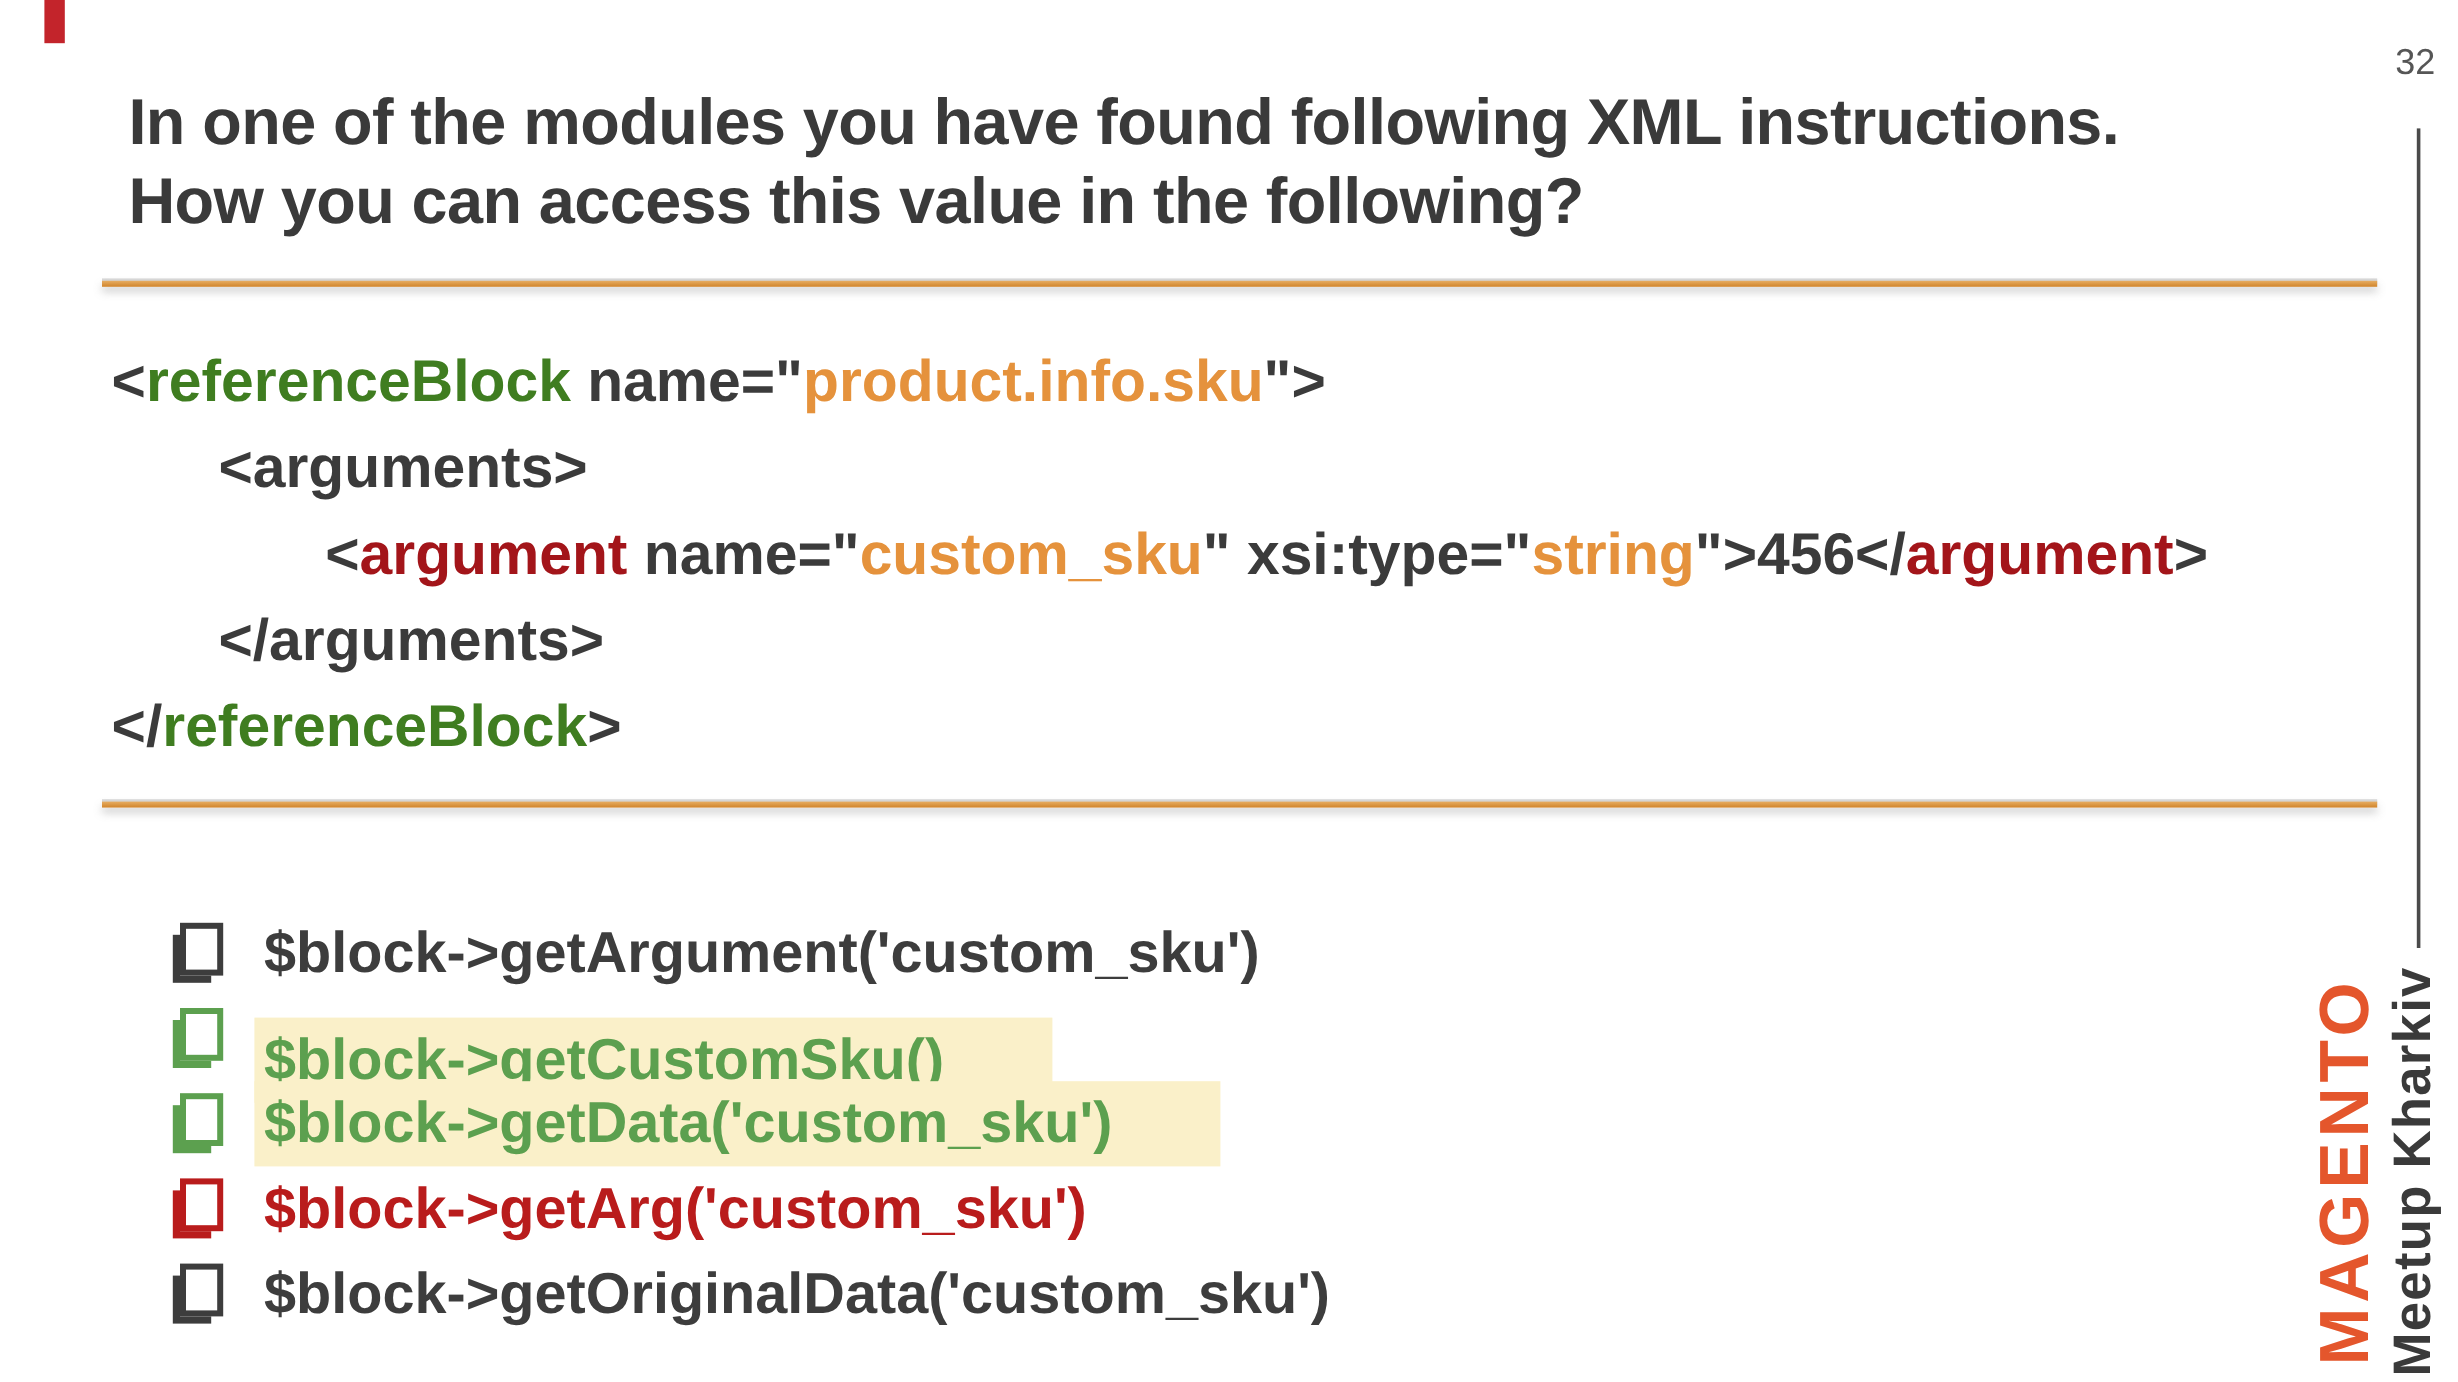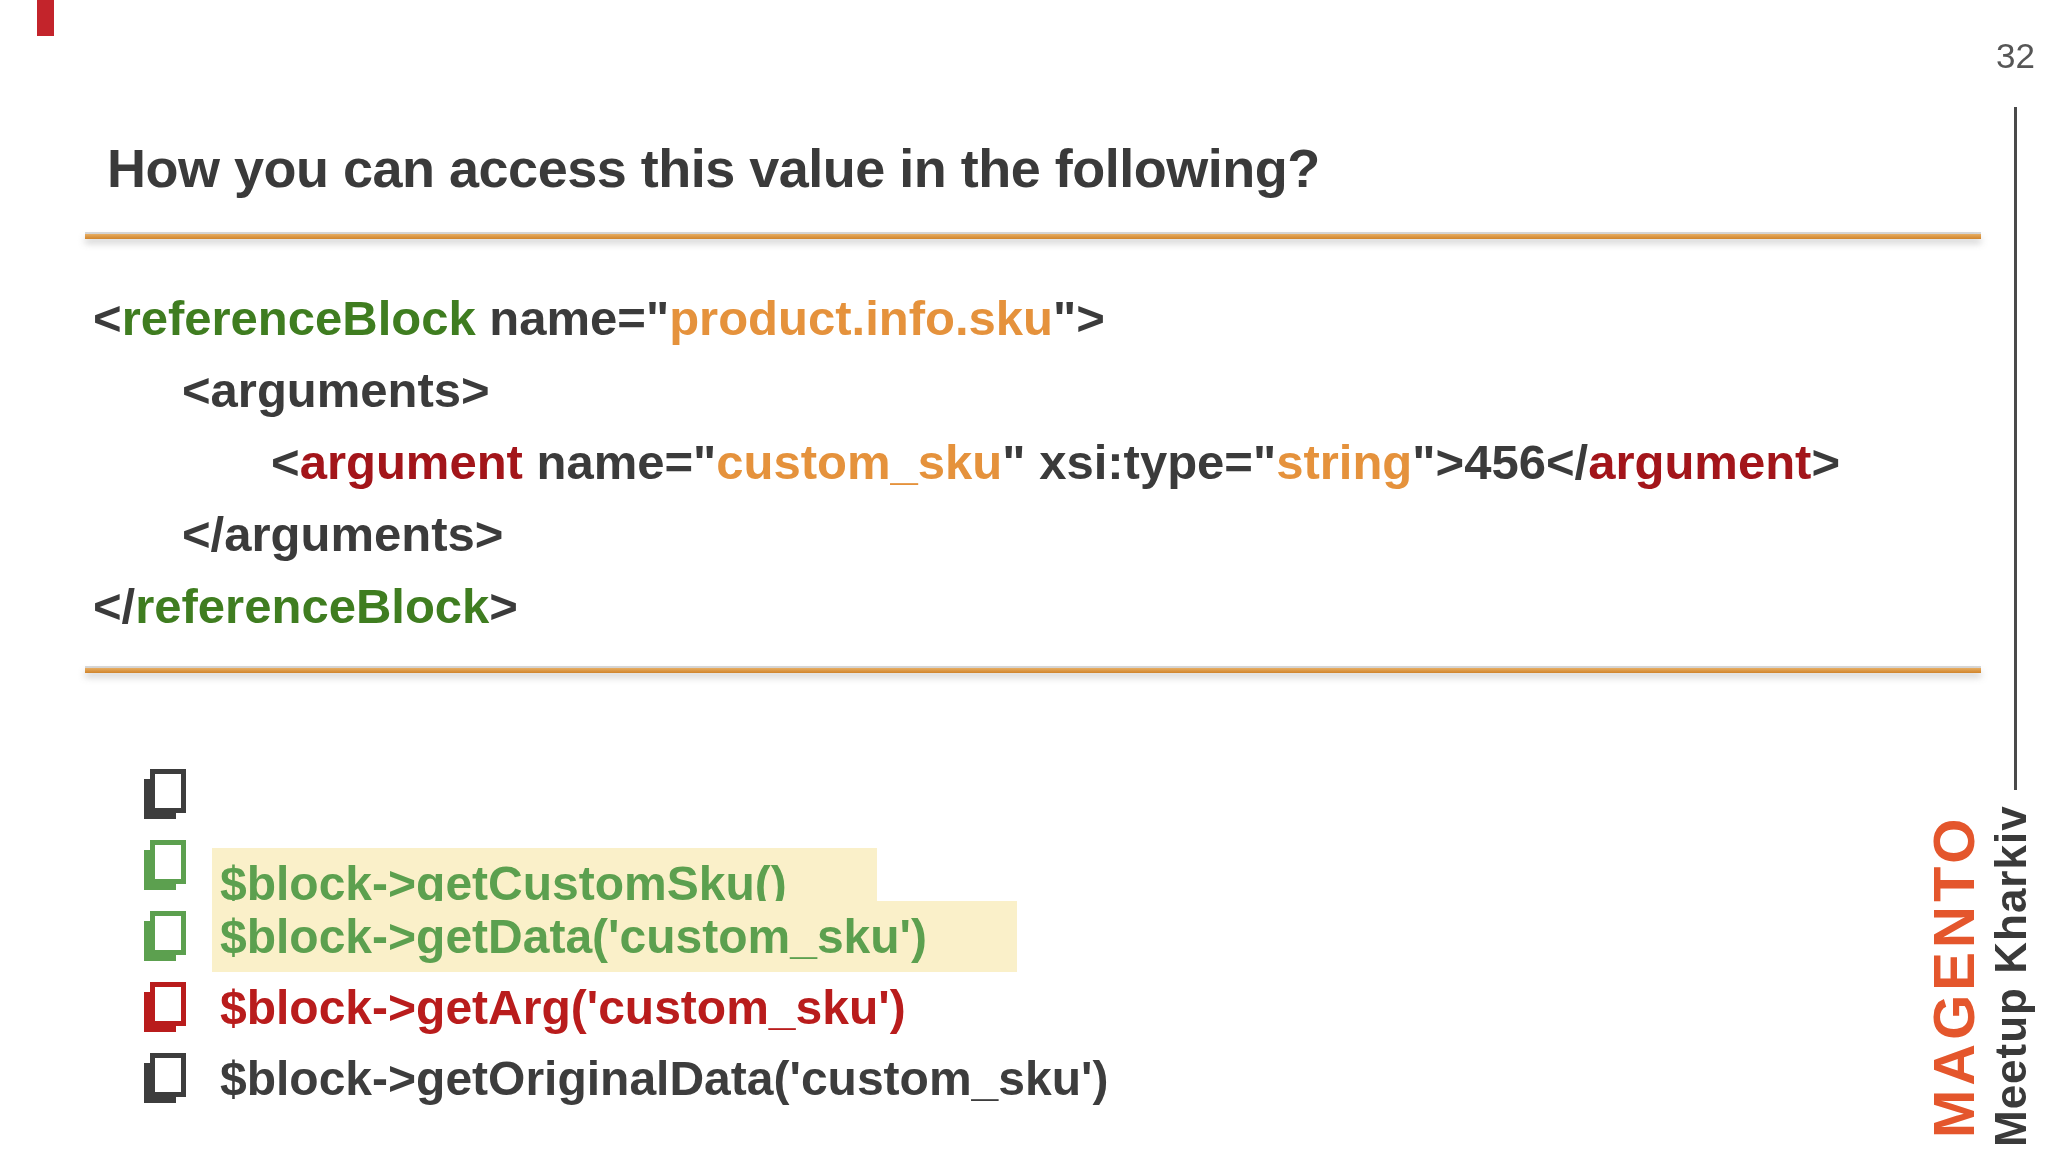--- a/index.html
+++ b/index.html
@@ -8,21 +8,21 @@
     width:2048px;height:1152px;
     background:#ffffff;
     font-family:"Liberation Sans", sans-serif;
     overflow:hidden;
   }
   .red-bar{
     position:absolute;left:37px;top:0;width:17px;height:36px;
   }
   .page-num{
     position:absolute;left:1996px;top:36px;
-    font-size:35px;color:#565656;
+    font-size:30px;color:#565656;
   }
   .title{
     position:absolute;left:107px;top:69px;width:1890px;
     margin:0;
     font-size:54px;font-weight:bold;color:#3a3a3a;
     line-height:66px;letter-spacing:-0.5px;
   }
   .divider{
     position:absolute;left:85px;width:1896px;height:5px;
     background:linear-gradient(#e7ad62,#d0842b);
@@ -77,31 +77,32 @@
 </style>
 </head>
 <body>
 
 <div class="slide">
 
   <div class="red-bar" style="background: rgb(195, 36, 43);"></div>
 
   <div class="page-num">32</div>
 
-  <h1 class="title"><br><span>How you can access this value in the following?</span></h1>
+  <h1 class="title"><span>In one of the modules you have found following XML instructions.</span><br><span>How you can access this value in the following?</span></h1>
 
   <div class="divider d1"></div>
 
   <div class="code" id="code"><div class="code-line" style="padding-left: 0px;"><span style="color: rgb(59, 59, 59);">&lt;</span><span style="color: rgb(63, 125, 32);">referenceBlock</span><span style="color: rgb(59, 59, 59);"> name="</span><span style="color: rgb(229, 146, 60);">product.info.sku</span><span style="color: rgb(59, 59, 59);">"&gt;</span></div><div class="code-line" style="padding-left: 89px;"><span style="color: rgb(59, 59, 59);">&lt;arguments&gt;</span></div><div class="code-line" style="padding-left: 178px;"><span style="color: rgb(59, 59, 59);">&lt;</span><span style="color: rgb(163, 21, 26);">argument</span><span style="color: rgb(59, 59, 59);"> name="</span><span style="color: rgb(229, 146, 60);">custom_sku</span><span style="color: rgb(59, 59, 59);">" xsi:type="</span><span style="color: rgb(229, 146, 60);">string</span><span style="color: rgb(59, 59, 59);">"&gt;456&lt;/</span><span style="color: rgb(163, 21, 26);">argument</span><span style="color: rgb(59, 59, 59);">&gt;</span></div><div class="code-line" style="padding-left: 89px;"><span style="color: rgb(59, 59, 59);">&lt;/arguments&gt;</span></div><div class="code-line" style="padding-left: 0px;"><span style="color: rgb(59, 59, 59);">&lt;/</span><span style="color: rgb(63, 125, 32);">referenceBlock</span><span style="color: rgb(59, 59, 59);">&gt;</span></div></div>
 
   <div class="divider d2"></div>
 
   <div class="answers" id="answers">
       <div class="answer-row" style="color: rgb(61, 61, 61);">
         <span class="cb"></span>
+        <span class="answer-label">$block-&gt;getArgument('custom_sku')</span>
       </div>
       <div class="answer-row" style="color: rgb(92, 160, 79);">
         <span class="cb"></span>
         <span class="answer-label hl" style="background: rgb(250, 240, 201); margin-top: 35px;">$block-&gt;getCustomSku()</span>
       </div>
       <div class="answer-row" style="color: rgb(92, 160, 79); align-items: center;">
         <span class="cb"></span>
         <span class="answer-label hl" style="background: rgb(250, 240, 201);">$block-&gt;getData('custom_sku')</span>
       </div>
       <div class="answer-row" style="color: #b91c1c;">

